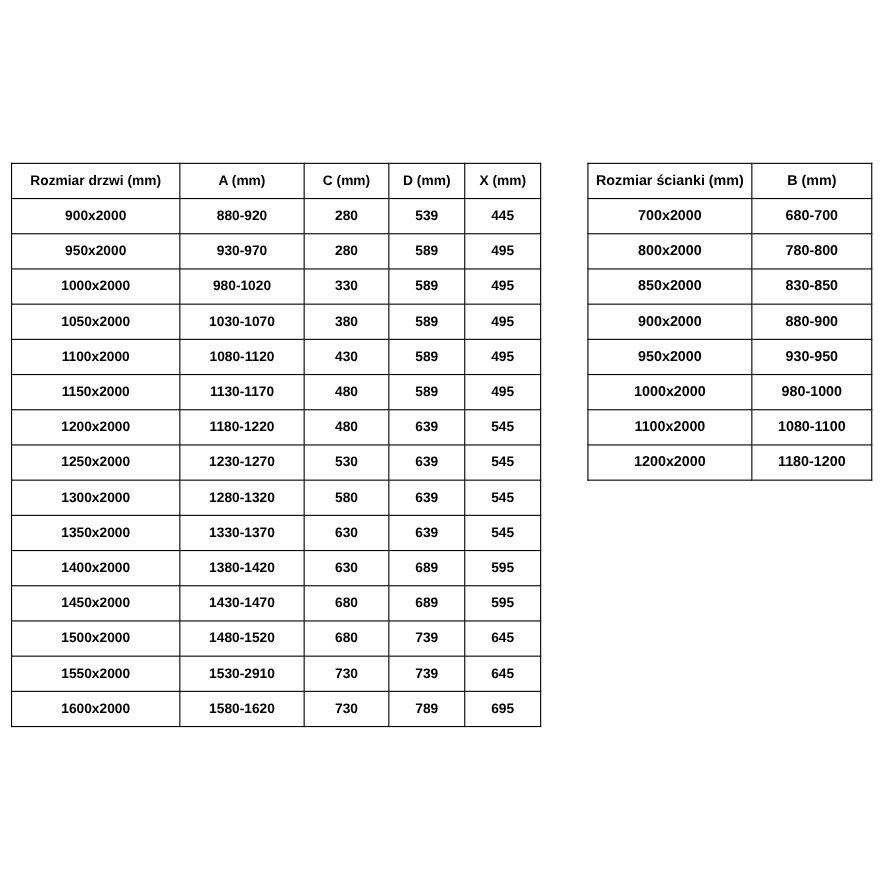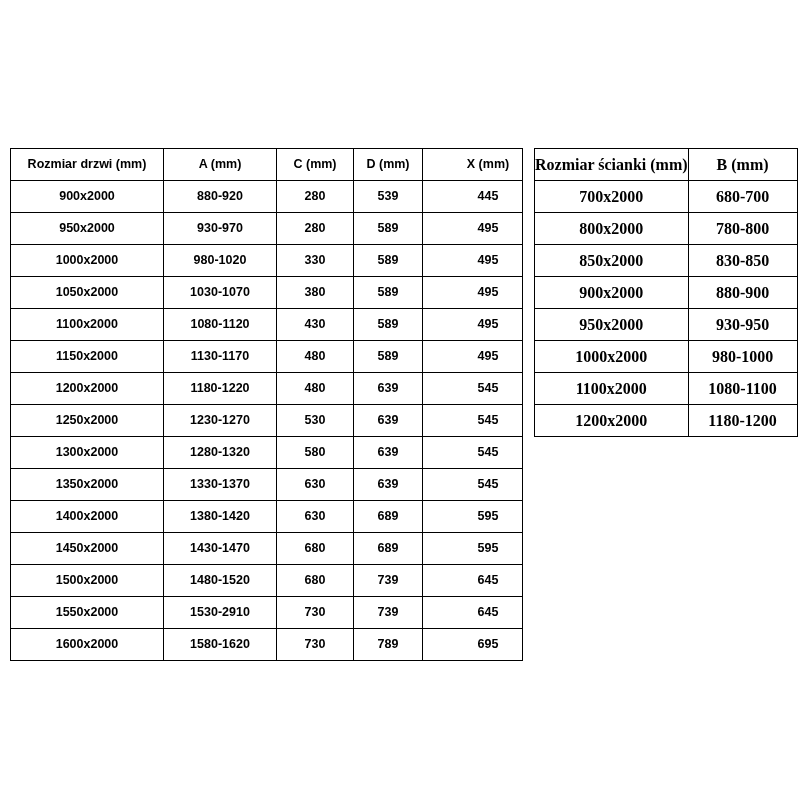--- a/index.html
+++ b/index.html
@@ -46,33 +46,32 @@
   }
   #doors-table th,
   #doors-table td {
     height: 31px;
     font-size: 12.5px;
   }
   #doors-table th:nth-child(1), #doors-table td:nth-child(1) { width: 152px; }
   #doors-table th:nth-child(2), #doors-table td:nth-child(2) { width: 112px; }
   #doors-table th:nth-child(3), #doors-table td:nth-child(3) { width: 76px; text-align: center; }
   #doors-table th:nth-child(4), #doors-table td:nth-child(4) { width: 68px; }
-  #doors-table th:nth-child(5), #doors-table td:nth-child(5) { width: 68px; padding-left: 31px; }
+  #doors-table th:nth-child(5), #doors-table td:nth-child(5) { width: 68px; }
 
   
   #wall-table {
     position: absolute;
     left: 534px;
     top: 148px;
   }
   #wall-table th,
   #wall-table td {
     height: 31px;
-    font-size: 16px;
-    font-family: Liberation Serif, serif;
+    font-size: 13px;
   }
   #wall-table th:nth-child(1), #wall-table td:nth-child(1) { width: 148px; }
   #wall-table th:nth-child(2), #wall-table td:nth-child(2) { width: 108px; }
 </style>
 </head>
 <body>
 
 <div class="page">
 
   <table class="spec" id="doors-table">

